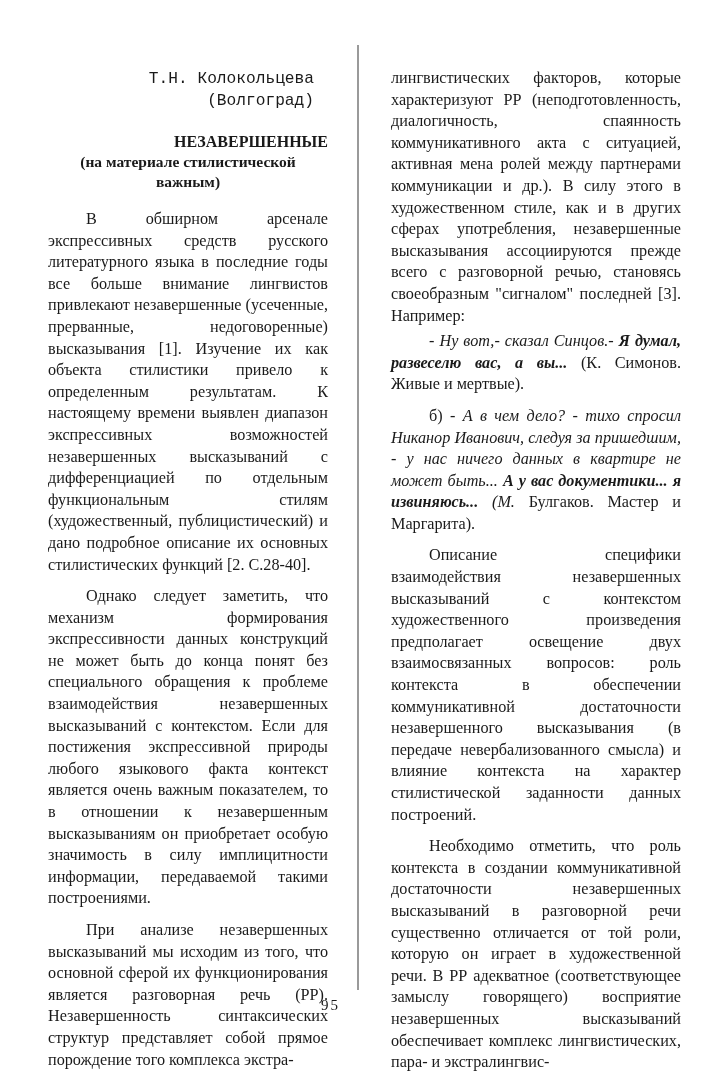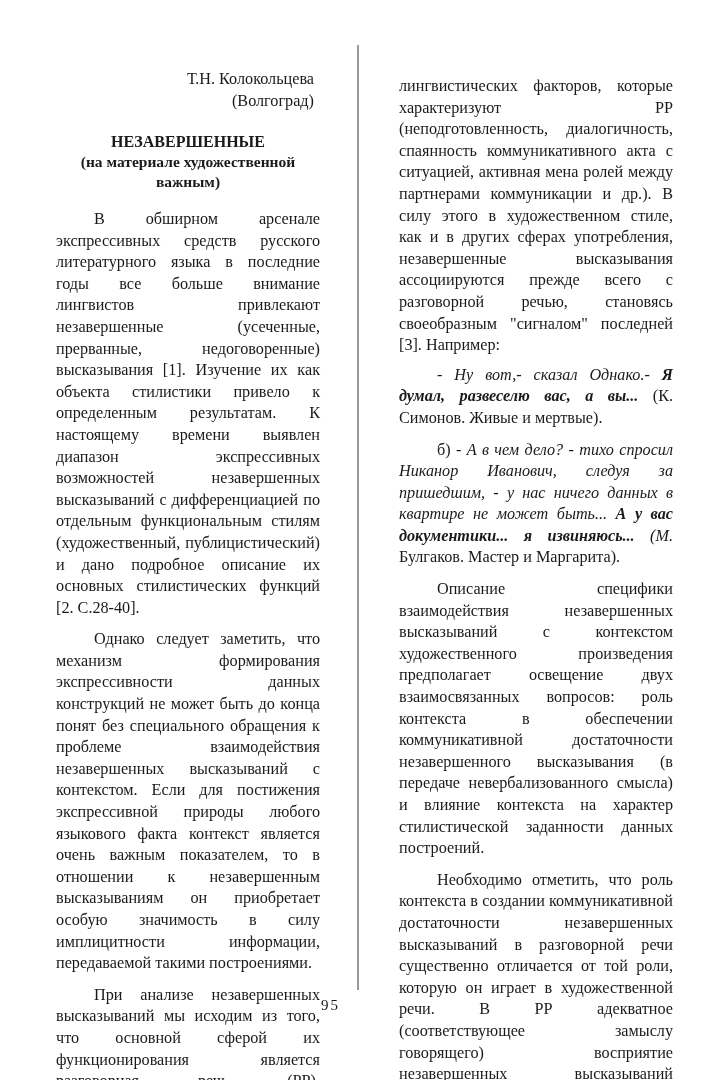--- a/index.html
+++ b/index.html
@@ -3,24 +3,24 @@
 <meta charset="utf-8">
 <style>
   html, body { margin: 0; padding: 0; background: #ffffff; }
   body { width: 713px; height: 1080px; position: relative; overflow: hidden;
          font-family: "Liberation Serif", "DejaVu Serif", serif; color: #1a1a1a; }
   .col { position: absolute; font-size: 16.2px; line-height: 21.6px; }
   .col-left { left: 48px; top: 68px; width: 280px; }
   .col-right { left: 391px; top: 68px; width: 290px; }
   .divider { position: absolute; left: 357px; top: 45px; width: 2px; height: 945px; background: #9a9a9a; }
   .author { text-align: right; padding-right: 14px; }
-  .author div { line-height: 22px; }
-  .title { text-align: center; font-weight: bold; margin-top: 20px; line-height: 20px; font-size: 16px; }
+  .author div { line-height: 22px; font-family: Liberation Mono, monospace; }
+  .title { text-align: right; font-weight: bold; margin-top: 20px; line-height: 20px; font-size: 16px; }
   .subtitle { text-align: center; font-weight: bold; line-height: 20px; font-size: 15.5px; }
-  p { margin: 8px; text-align: justify; text-indent: 38px; }
+  p { margin: 0; text-align: justify; text-indent: 38px; }
   .mt { margin-top: 10px; }
   .mt-first { margin-top: 17px; }
   .ex { text-indent: 38px; text-align: justify; }
   .ex i, .ex em { font-style: italic; }
   .bi { font-weight: bold; font-style: italic; }
   .noindent { text-indent: 0; }
   .page-num { position: absolute; left: 0; width: 661px; top: 997px; text-align: center;
               font-size: 15px; letter-spacing: 2px; }
 </style>
 </head>
@@ -30,29 +30,29 @@
 
 <div class="col col-left">
   <div class="author">
     <div>Т.Н. Колокольцева</div>
     <div>(Волгоград)</div>
   </div>
   <div class="title">
     <div>НЕЗАВЕРШЕННЫЕ</div>
   </div>
   <div class="subtitle">
-    <div>(на материале художественной</div>
+    <div>(на материале стилистической</div>
     <div>важным)</div>
   </div>
   <p class="mt-first">В обширном арсенале экспрессивных средств русского литературного языка в последние годы все больше внимание лингвистов привлекают незавершенные (усеченные, прерванные, недоговоренные) высказывания [1]. Изучение их как объекта стилистики привело к определенным результатам. К настоящему времени выявлен диапазон экспрессивных возможностей незавершенных высказываний с дифференциацией по отдельным функциональным стилям (художественный, публицистический) и дано подробное описание их основных стилистических функций [2. С.28-40].</p>
   <p class="mt">Однако следует заметить, что механизм формирования экспрессивности данных конструкций не может быть до конца понят без специального обращения к проблеме взаимодействия незавершенных высказываний с контекстом. Если для постижения экспрессивной природы любого языкового факта контекст является очень важным показателем, то в отношении к незавершенным высказываниям он приобретает особую значимость в силу имплицитности информации, передаваемой такими построениями.</p>
   <p class="mt">При анализе незавершенных высказываний мы исходим из того, что основной сферой их функционирования является разговорная речь (РР). Незавершенность синтаксических структур представляет собой прямое порождение того комплекса экстра-</p>
 </div>
 
 <div class="col col-right">
   <p class="noindent">лингвистических факторов, которые характеризуют РР (неподготовленность, диалогичность, спаянность коммуникативного акта с ситуацией, активная мена ролей между партнерами коммуникации и др.). В силу этого в художественном стиле, как и в других сферах употребления, незавершенные высказывания ассоциируются прежде всего с разговорной речью, становясь своеобразным "сигналом" последней [3]. Например:</p>
-  <p class="ex" style="margin-top:4px"><i>- Ну вот,- сказал Однако.-</i> <span class="bi">Я думал, развеселю вас, а вы...</span> <span>(К. Симонов. Живые и мертвые).</span></p>
+  <p class="ex" style="margin-top:4px"><i>- Ну вот,- сказал Синцов.-</i> <span class="bi">Я думал, развеселю вас, а вы...</span> <span>(К. Симонов. Живые и мертвые).</span></p>
   <p class="ex mt"><span>б)</span> <i>- А в чем дело? - тихо спросил Никанор Иванович, следуя за пришедшим, - у нас ничего данных в квартире не может быть...</i> <span class="bi">А у вас документики... я извиняюсь...</span> <i>(М.</i> <span>Булгаков. Мастер и Маргарита).</span></p>
   <p class="mt">Описание специфики взаимодействия незавершенных высказываний с контекстом художественного произведения предполагает освещение двух взаимосвязанных вопросов: роль контекста в обеспечении коммуникативной достаточности незавершенного высказывания (в передаче невербализованного смысла) и влияние контекста на характер стилистической заданности данных построений.</p>
   <p class="mt">Необходимо отметить, что роль контекста в создании коммуникативной достаточности незавершенных высказываний в разговорной речи существенно отличается от той роли, которую он играет в художественной речи. В РР адекватное (соответствующее замыслу говорящего) восприятие незавершенных высказываний обеспечивает комплекс лингвистических, пара- и экстралингвис-</p>
 </div>
 
 <div class="page-num">95</div>
 
 </body></html>

